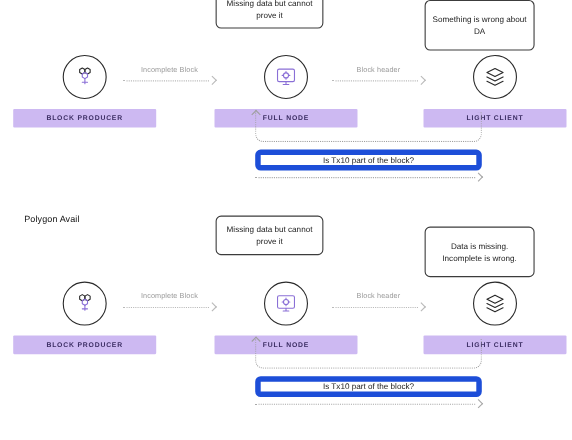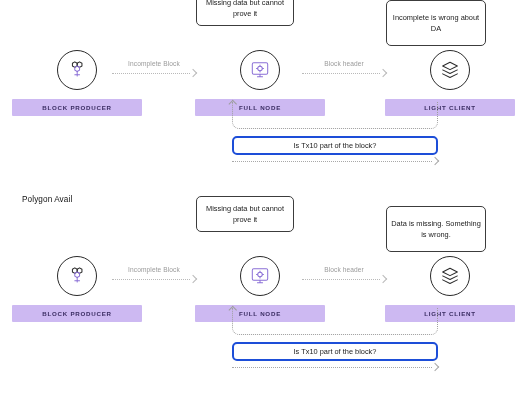--- a/index.html
+++ b/index.html
@@ -167,21 +167,21 @@
     height: 4.5px;
     border-top: 1px solid #9e9e9e;
     border-left: 1px solid #9e9e9e;
     transform: rotate(45deg);
   }
 
   .qa-box {
     box-sizing: border-box;
     width: 100%;
     height: 19px;
-    border: 2px solid #1d4ed8;
+    border: 5px solid #1d4ed8;
     border-radius: 5px;
     background: #ffffff;
     font-size: 7.4px;
     color: #1b1b1b;
     display: flex;
     align-items: center;
     justify-content: center;
   }
 
   .qa-arrow {
@@ -208,21 +208,21 @@
     transform: rotate(45deg);
   }
 </style>
 </head>
 <body>
 
 <div class="diagram" id="diagram-top">
 
   <div class="msg-box msg-node">Missing data but cannot prove it</div>
 
-  <div class="msg-box msg-client">Incomplete is wrong about DA</div>
+  <div class="msg-box msg-client">Something is wrong about DA</div>
 
   <div class="actor actor-bp">
     <div class="actor-icon">
       <svg width="22" height="22" viewBox="0 0 24 24" fill="none" stroke="#2a2a2a" stroke-width="1.1" stroke-linecap="round" stroke-linejoin="round">
         <path d="M7 4.6 L9.6 3.1 L12.2 4.6 L12.2 7.6 L9.6 9.1 L7 7.6 Z"></path>
         <path d="M12.2 4.6 L14.8 3.1 L17.4 4.6 L17.4 7.6 L14.8 9.1 L12.2 7.6 Z"></path>
         <path d="M9.6 9.1 L12.2 7.6 L14.8 9.1 L14.8 12.1 L12.2 13.6 L9.6 12.1 Z" stroke="#8a6fd6"></path>
         <path d="M12.2 13.6 L12.2 18.6" stroke="#8a6fd6"></path>
         <path d="M9.6 17.2 L14.8 17.2" stroke="#8a6fd6"></path>
       </svg>
@@ -269,21 +269,21 @@
     <div class="qa-arrow"></div>
   </div>
 </div>
 
 <div class="diagram" id="diagram-bottom">
 
   <div class="section-title">Polygon Avail</div>
 
   <div class="msg-box msg-node">Missing data but cannot prove it</div>
 
-  <div class="msg-box msg-client">Data is missing. Something is wrong.</div>
+  <div class="msg-box msg-client">Data is missing. Incomplete is wrong.</div>
 
   <div class="actor actor-bp">
     <div class="actor-icon">
       <svg width="22" height="22" viewBox="0 0 24 24" fill="none" stroke="#2a2a2a" stroke-width="1.1" stroke-linecap="round" stroke-linejoin="round">
         <path d="M7 4.6 L9.6 3.1 L12.2 4.6 L12.2 7.6 L9.6 9.1 L7 7.6 Z"></path>
         <path d="M12.2 4.6 L14.8 3.1 L17.4 4.6 L17.4 7.6 L14.8 9.1 L12.2 7.6 Z"></path>
         <path d="M9.6 9.1 L12.2 7.6 L14.8 9.1 L14.8 12.1 L12.2 13.6 L9.6 12.1 Z" stroke="#8a6fd6"></path>
         <path d="M12.2 13.6 L12.2 18.6" stroke="#8a6fd6"></path>
         <path d="M9.6 17.2 L14.8 17.2" stroke="#8a6fd6"></path>
       </svg>

